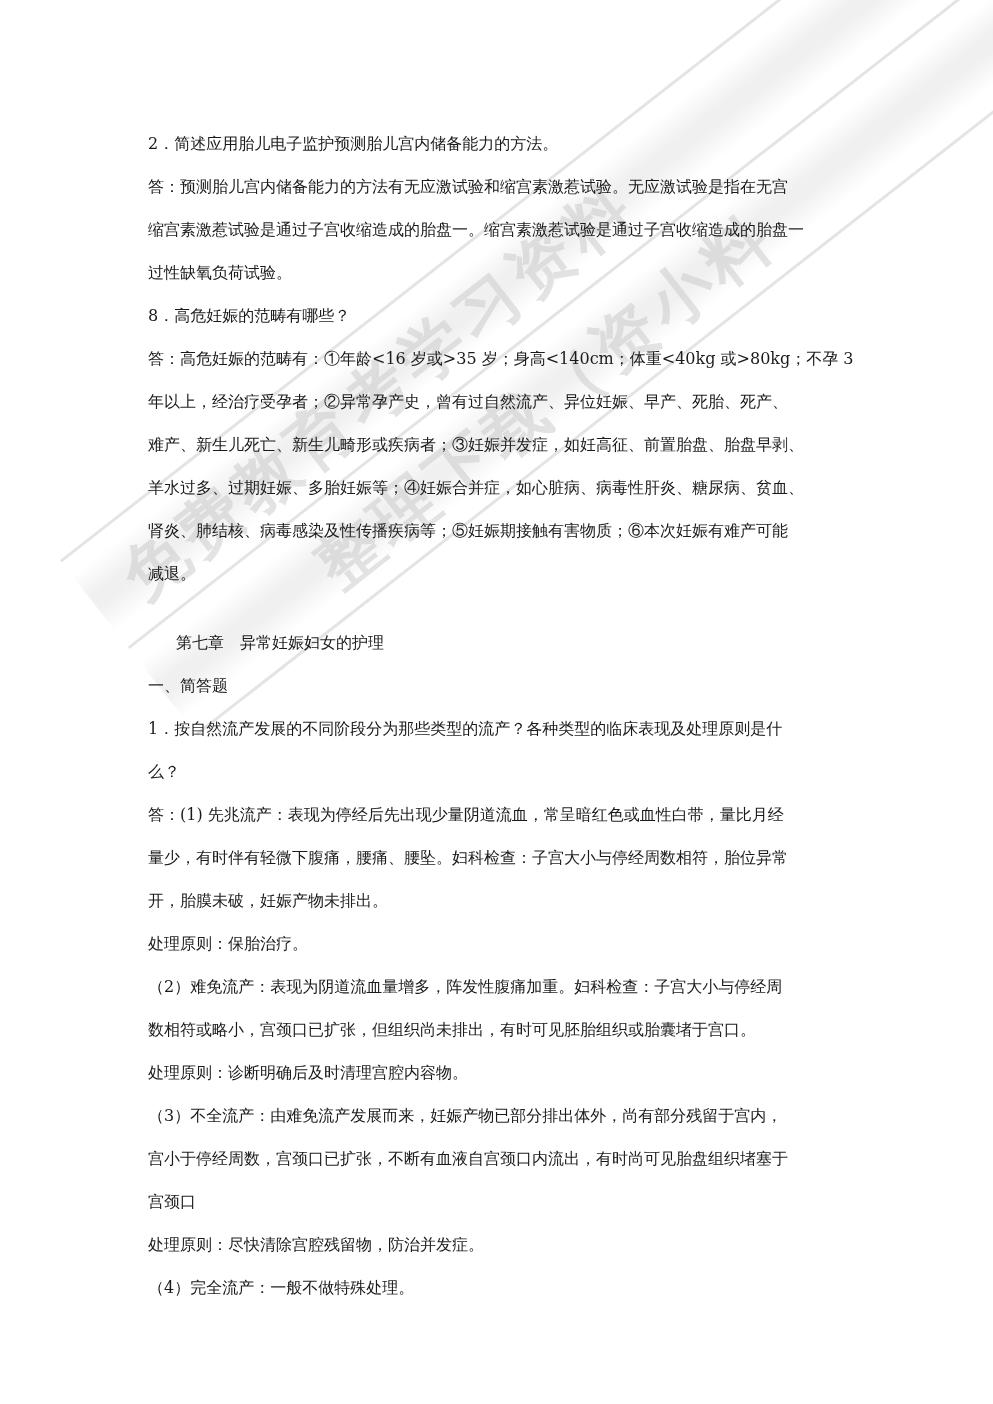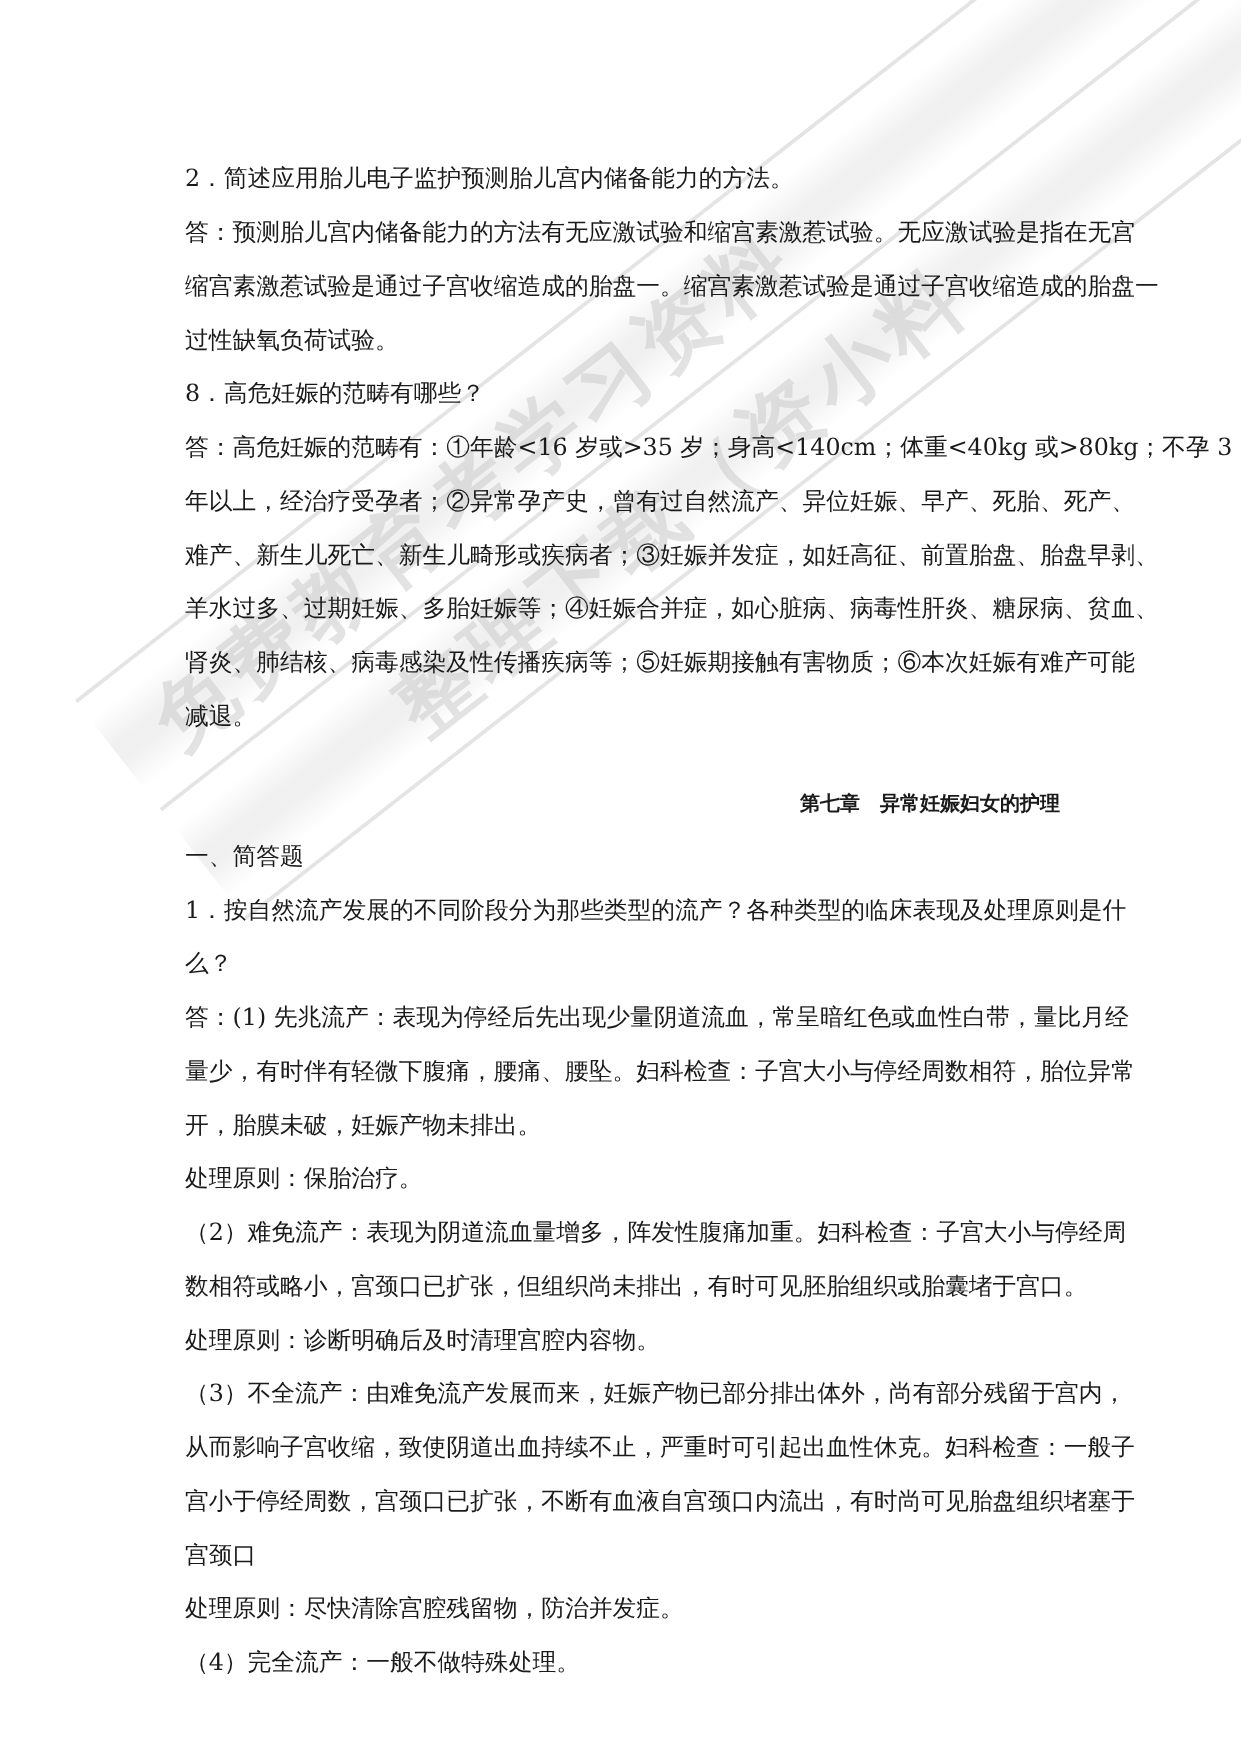--- a/index.html
+++ b/index.html
@@ -7,23 +7,23 @@
          font-family: "DejaVu Serif", "Liberation Serif", serif; color: #1a1a1a; }
   .page { position: absolute; left: 0; top: 0; width: 993px; height: 1404px; background: #fff; }
   .watermark { position: absolute; left: 60px; top: 560px; width: 1100px; height: 360px;
                transform: rotate(-38deg); transform-origin: left top; pointer-events: none; z-index: 1; }
   .wm-band { position: absolute; left: 0; height: 70px; width: 1100px;
              background: linear-gradient(180deg, rgba(235,235,235,0) 0%, rgba(228,228,228,0.55) 40%, rgba(228,228,228,0.55) 60%, rgba(235,235,235,0) 100%); }
   .wm-line { position: absolute; left: 0; height: 3px; width: 1100px; background: rgba(210,210,210,0.6); }
   .wm-text { position: absolute; font-size: 64px; font-weight: bold; color: rgba(200,200,200,0.5);
              letter-spacing: 6px; white-space: nowrap; font-family: "DejaVu Sans", sans-serif; }
   .content { position: absolute; left: 148px; top: 122px; width: 700px; z-index: 2; }
-  .line { font-size: 19px; line-height: 43px; height: 43px; white-space: nowrap; }
+  .line { font-size: 16px; line-height: 43px; height: 43px; white-space: nowrap; }
   .gap { height: 26px; }
-  .chapter { text-align: right; font-weight: bold; font-size: 16px; line-height: 43px; height: 43px; padding-left: 28px; }
+  .chapter { text-align: left; font-weight: normal; font-size: 16px; line-height: 43px; height: 43px; padding-left: 28px; }
 </style>
 </head>
 <body>
 
 <div class="page">
 
   <div class="watermark">
     <div class="wm-line" style="top:0px;"></div>
     <div class="wm-band" style="top:20px;"></div>
     <div class="wm-text" style="top:20px; left:40px;">免费教育考学习资料</div>
@@ -56,19 +56,18 @@
     <div class="line">么？</div>
 
     <div class="line">答：(1) 先兆流产：表现为停经后先出现少量阴道流血，常呈暗红色或血性白带，量比月经</div>
     <div class="line">量少，有时伴有轻微下腹痛，腰痛、腰坠。妇科检查：子宫大小与停经周数相符，胎位异常</div>
     <div class="line">开，胎膜未破，妊娠产物未排出。</div>
     <div class="line">处理原则：保胎治疗。</div>
     <div class="line">（2）难免流产：表现为阴道流血量增多，阵发性腹痛加重。妇科检查：子宫大小与停经周</div>
     <div class="line">数相符或略小，宫颈口已扩张，但组织尚未排出，有时可见胚胎组织或胎囊堵于宫口。</div>
     <div class="line">处理原则：诊断明确后及时清理宫腔内容物。</div>
     <div class="line">（3）不全流产：由难免流产发展而来，妊娠产物已部分排出体外，尚有部分残留于宫内，</div>
-    <div class="line">从而影响子宫收缩，致使阴道出血持续不止，严重时可引起出血性休克。妇科检查：一般子</div>
     <div class="line">宫小于停经周数，宫颈口已扩张，不断有血液自宫颈口内流出，有时尚可见胎盘组织堵塞于</div>
     <div class="line">宫颈口</div>
     <div class="line">处理原则：尽快清除宫腔残留物，防治并发症。</div>
     <div class="line">（4）完全流产：一般不做特殊处理。</div>
   </div>
 </div>
 
 </body></html>

